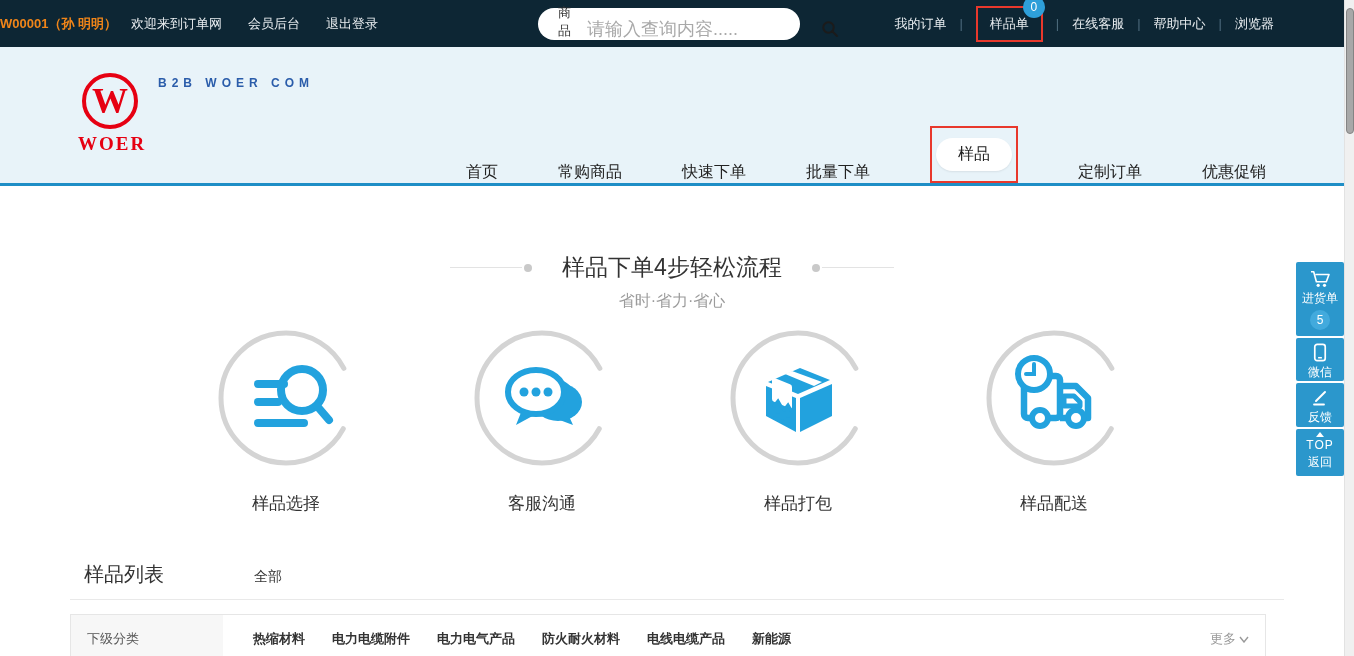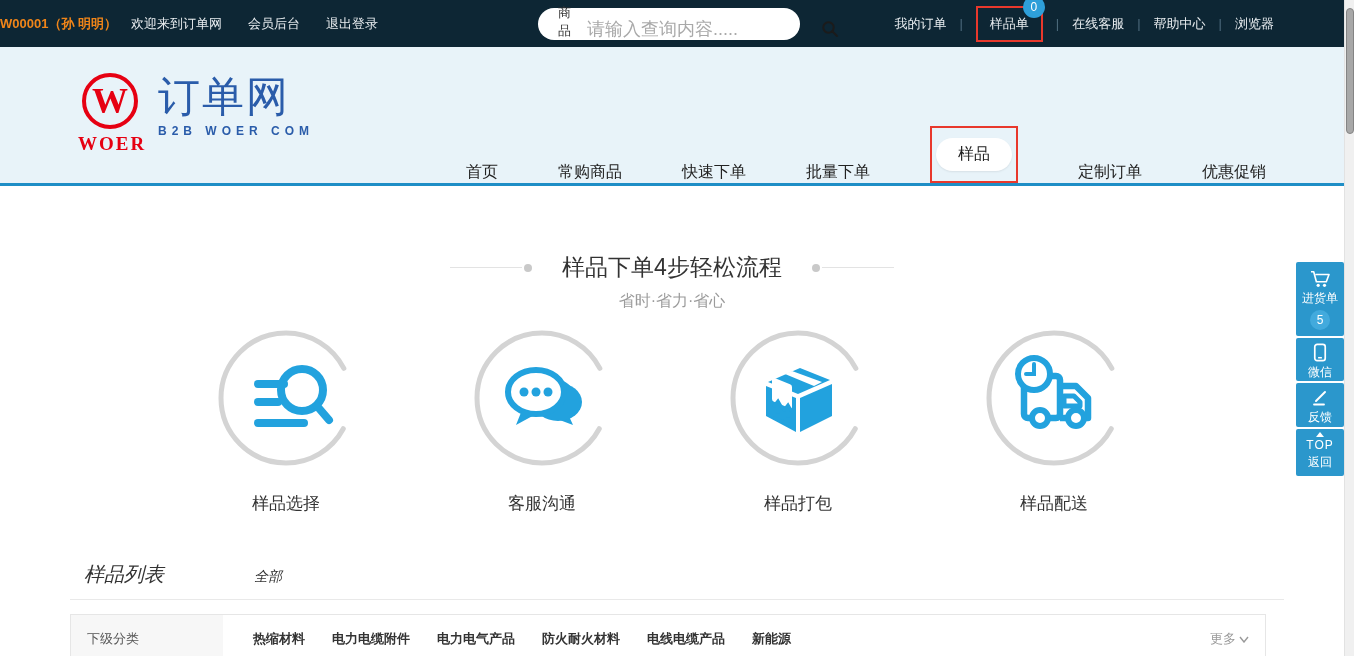--- a/index.html
+++ b/index.html
@@ -50,21 +50,21 @@
   .deco-line { width:72px; height:1px; background:#e3e3e3; }
   .deco-dot { width:8px; height:8px; border-radius:50%; background:#c9c9c9; margin:0 2px; }
   .hero-title { font-size:23px; color:#333; margin:0 28px; }
   .hero-subtitle { position:absolute; left:0; top:291px; width:1344px; text-align:center;
                    font-size:16px; color:#9b9b9b; }
   .steps { position:absolute; left:158px; top:330px; width:1024px; display:flex; }
   .step { width:256px; text-align:center; cursor:pointer; }
   .step-label { margin-top:22px; font-size:17px; color:#333; }
 
   
-  .list-head { position:absolute; left:84px; top:561px; display:flex; align-items:baseline;font-style:italic; }
+  .list-head { position:absolute; left:84px; top:561px; display:flex; align-items:baseline; }
   .list-title { font-size:20px; color:#333; }
   .tab-all { margin-left:90px; font-size:14px; color:#333; cursor:pointer; }
   .list-divider { position:absolute; left:70px; top:599px; width:1214px; height:1px; background:#e9e9e9; }
   .category-box { position:absolute; left:70px; top:614px; width:1196px; height:60px;
                   border:1px solid #e6e6e6; background:#fff; display:flex; }
   .filter-cell { width:152px; background:#f7f7f7; padding:15px 0 0 16px; font-size:13px; color:#555; }
   .cat-links { display:flex; gap:27px; margin-left:30px; padding-top:15px; }
   .cat-link { font-size:13px; font-weight:bold; color:#333; text-decoration:none; cursor:pointer; white-space:nowrap; }
   .more-link { position:absolute; right:16px; top:15px; font-size:13px; color:#999; cursor:pointer;
                display:flex; align-items:center; gap:3px; }
@@ -129,21 +129,20 @@
 
   <div class="header">
     <div class="logo">
       <div class="logo-mark">
         <div class="logo-circle">
           <span class="logo-w">W</span>
         </div>
         <div class="logo-brand">WOER</div>
       </div>
       <div class="logo-text">
-        <div class="site-name">订单网</div>
         <div class="site-tagline">B2B WOER COM</div>
       </div>
     </div>
 
     <nav class="nav">
       <a class="nav-item">首页</a>
       <a class="nav-item">常购商品</a>
       <a class="nav-item">快速下单</a>
       <a class="nav-item">批量下单</a>
       <span class="nav-pill-outline">

